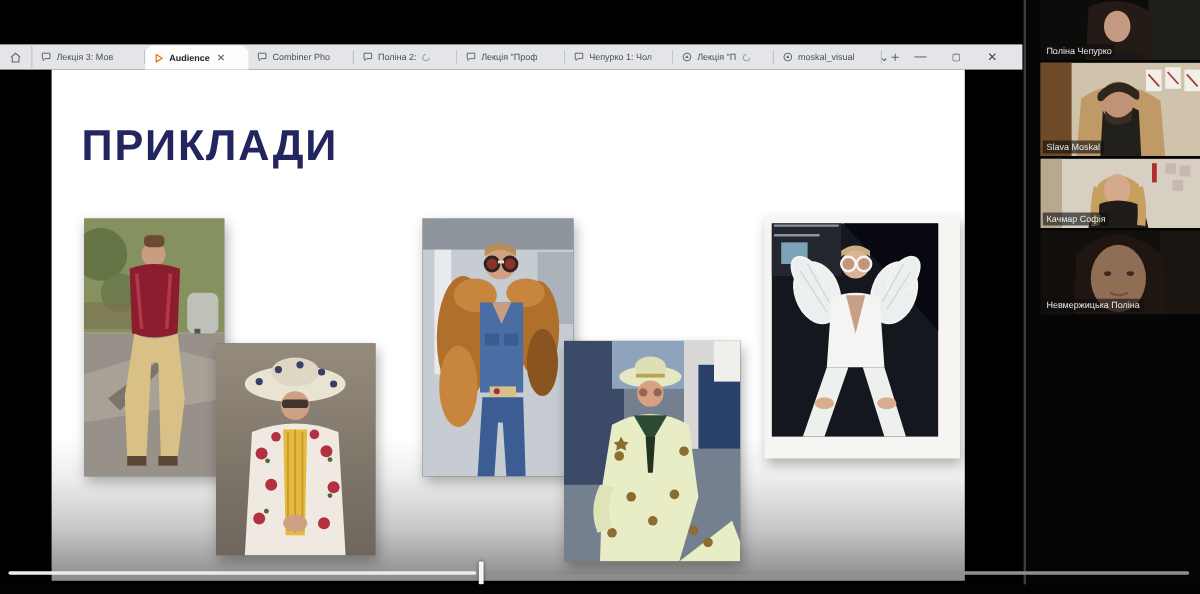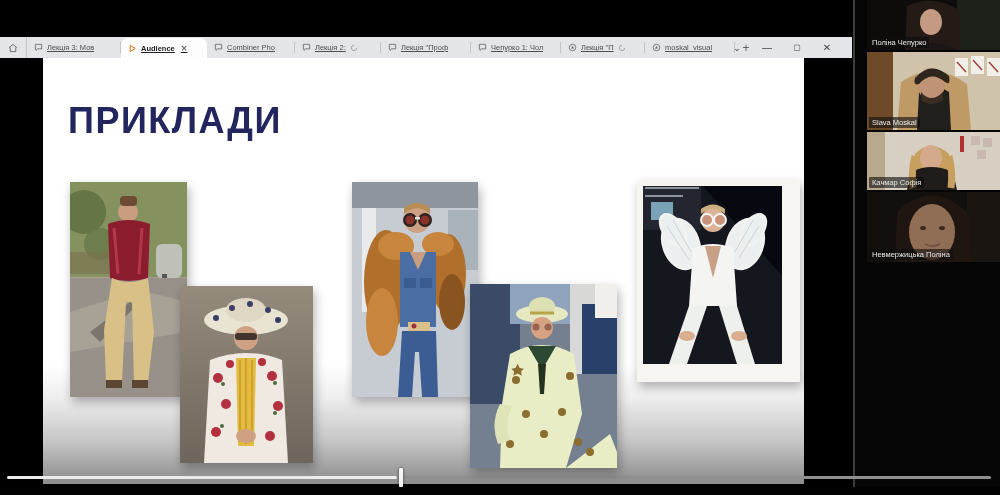--- a/index.html
+++ b/index.html
@@ -5,21 +5,21 @@
   html,body{margin:0;padding:0;background:#000;}
   .stage{position:relative;width:1000px;height:495px;background:#000;overflow:hidden;
          font-family:"Liberation Sans",sans-serif;-webkit-font-smoothing:antialiased;}
 
   
   .browser{position:absolute;left:0;top:0;width:852px;height:495px;background:#000;}
   .tabbar{position:absolute;left:0;top:37px;width:852px;height:21px;background:#e3e5e8;
           display:flex;align-items:stretch;}
   .homebtn{width:26px;display:flex;align-items:center;justify-content:center;border-right:1px solid #c3c6ca;}
   .tab{position:relative;display:flex;align-items:center;gap:4px;padding:0 7px;min-width:0;
-       color:#4b4f54;font-size:7.5px;white-space:nowrap;overflow:hidden;text-decoration:underline;}
+       color:#4b4f54;font-size:7.5px;white-space:nowrap;overflow:hidden;}
   .tab .lbl{overflow:hidden;text-overflow:clip;}
   .tab:not(.active):after{content:"";position:absolute;right:0;top:5px;height:11px;width:1px;background:#bfc2c6;}
   .tab.active{background:#fdfdfd;border-radius:7px 7px 0 0;color:#202124;font-weight:bold;margin-top:1px;}
   .tclose{color:#6b6f74;font-size:8px;margin-left:2px;}
   .newtab{display:flex;align-items:center;justify-content:center;width:22px;color:#5f6368;font-size:12px;}
   .winctl{position:absolute;top:37px;height:21px;display:flex;align-items:center;color:#44474b;}
   .winctl span{width:30px;text-align:center;}
   .wc-menu{font-size:9px;}.wc-min{font-size:10px;}.wc-max{font-size:8px;}.wc-close{font-size:10px;}
 
   
@@ -92,21 +92,21 @@
         <svg class="ic" width="9" height="9" viewBox="0 0 10 10">
             <path d="M1.5 1.5 H8.5 V6.5 H4 L2.2 8.2 V6.5 H1.5 Z" fill="none" stroke="#5f6368" stroke-width="0.9"></path>
           </svg>
         <span class="lbl">Combiner Pho</span>
       </div>
 
       <div class="tab" style="width:72px">
         <svg class="ic" width="9" height="9" viewBox="0 0 10 10">
             <path d="M1.5 1.5 H8.5 V6.5 H4 L2.2 8.2 V6.5 H1.5 Z" fill="none" stroke="#5f6368" stroke-width="0.9"></path>
           </svg>
-        <span class="lbl">Лекція 2:</span>
+        <span class="lbl">Поліна 2:</span>
         <svg class="ic" width="8" height="8" viewBox="0 0 10 10">
             <path d="M8.3 5 A3.3 3.3 0 1 1 5 1.7" fill="none" stroke="#9aa0a6" stroke-width="1.1"></path>
           </svg>
       </div>
 
       <div class="tab" style="width:76px">
         <svg class="ic" width="9" height="9" viewBox="0 0 10 10">
             <path d="M1.5 1.5 H8.5 V6.5 H4 L2.2 8.2 V6.5 H1.5 Z" fill="none" stroke="#5f6368" stroke-width="0.9"></path>
           </svg>
         <span class="lbl">Лекція "Проф</span>

